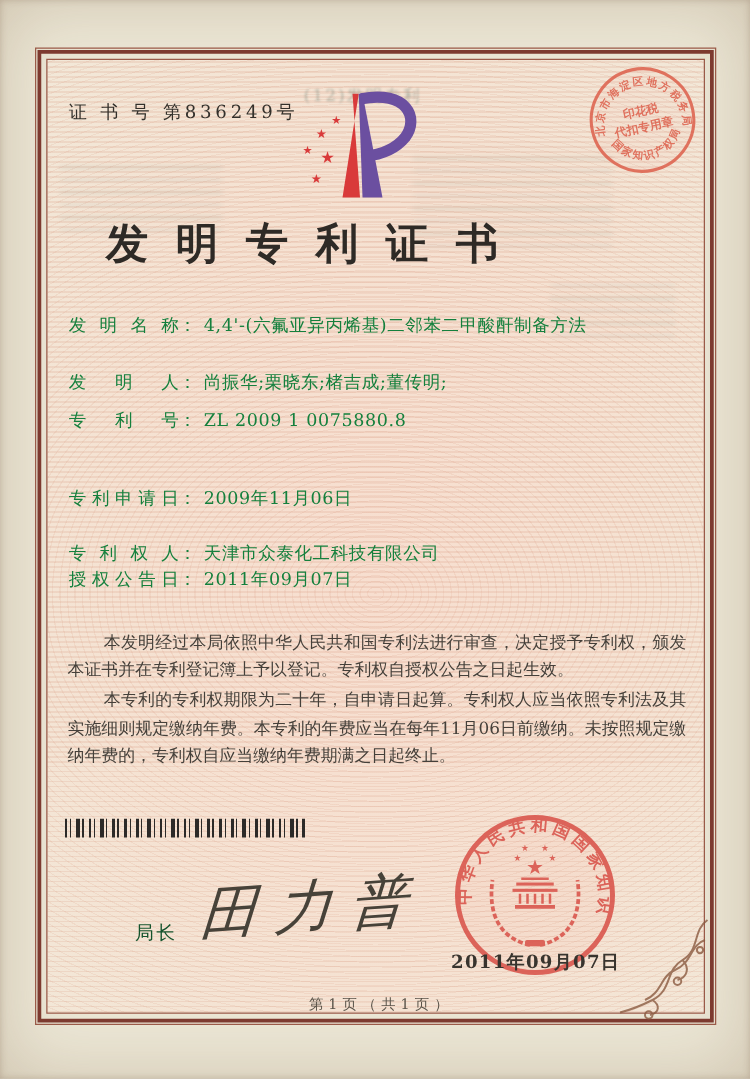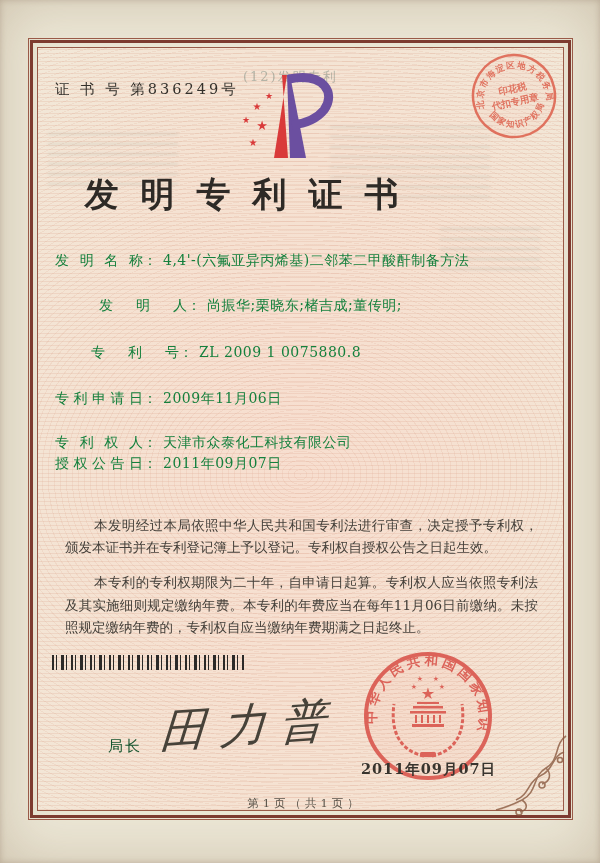--- a/index.html
+++ b/index.html
@@ -17,21 +17,21 @@
   .abs{position:absolute;}
   .cert-no{left:55px;top:80px;font-size:14.5px;letter-spacing:3px;color:#33302b;}
   .title{left:0;top:172px;width:483px;text-align:center;font-size:34px;font-weight:600;
          letter-spacing:22px;text-indent:22px;color:#2e2a26;}
   .field{left:55px;width:500px;font-size:14px;color:#15803d;white-space:nowrap;}
   .field .lab{display:inline-block;width:88px;text-align:justify;text-align-last:justify;vertical-align:bottom;}
   .field .col{display:inline-block;margin-right:6px;}
   .field .val{letter-spacing:.5px;}
   .bodytext{left:52px;top:501px;width:499px;font-size:13.5px;line-height:22.2px;
             color:#45403a;text-align:justify;}
-  .bodytext p{margin:13px;text-indent:2.15em;}
+  .bodytext p{margin:2px;text-indent:2.15em;}
   .barcode{left:52px;top:655px;width:192px;height:15px;
     background:repeating-linear-gradient(90deg,#2c2a28 0 2px,rgba(0,0,0,0) 2px 4px,#2c2a28 4px 5px,rgba(0,0,0,0) 5px 9px,#2c2a28 9px 12px,rgba(0,0,0,0) 12px 14px,#2c2a28 14px 15px,rgba(0,0,0,0) 15px 19px);}
   .sig-title{left:108px;top:737px;font-size:15px;letter-spacing:2px;color:#14532d;}
   .sig-name{left:160px;top:695px;font-size:46px;color:#474239;letter-spacing:14px;
             transform:rotate(-4deg) skewX(-8deg);font-style:italic;}
   .seal-date{left:356px;top:760px;width:145px;text-align:center;font-size:14.5px;
              font-weight:600;letter-spacing:1px;color:#38342e;}
   .footer{left:220px;top:796px;width:170px;text-align:center;font-size:11.5px;
           letter-spacing:4px;color:#5a544a;}
   .ghost{color:rgba(125,140,130,.55);filter:blur(.7px);font-size:13px;letter-spacing:2px;}
@@ -66,24 +66,24 @@
       <text x="30" y="60" font-size="13">★</text>
       <text x="21" y="76" font-size="10">★</text>
     </g>
   </svg>
 
   <div class="abs title">发明专利证书</div>
 
   <div class="abs field" style="top:252px;">
     <span class="lab">发明名称</span><span class="col">：</span><span class="val">4,4'-(六氟亚异丙烯基)二邻苯二甲酸酐制备方法</span>
   </div>
-  <div class="abs field" style="top:297px;margin-left:44px;">
+  <div class="abs field" style="top:297px;">
     <span class="lab">发明人</span><span class="col">：</span><span class="val">尚振华;栗晓东;楮吉成;董传明;</span>
   </div>
-  <div class="abs field" style="top:344px;margin-left:36px;">
+  <div class="abs field" style="top:328px;">
     <span class="lab">专利号</span><span class="col">：</span><span class="val">ZL 2009 1 0075880.8</span>
   </div>
   <div class="abs field" style="top:390px;">
     <span class="lab">专利申请日</span><span class="col">：</span><span class="val">2009年11月06日</span>
   </div>
   <div class="abs field" style="top:434px;">
     <span class="lab">专利权人</span><span class="col">：</span><span class="val">天津市众泰化工科技有限公司</span>
   </div>
   <div class="abs field" style="top:455px;">
     <span class="lab">授权公告日</span><span class="col">：</span><span class="val">2011年09月07日</span>

